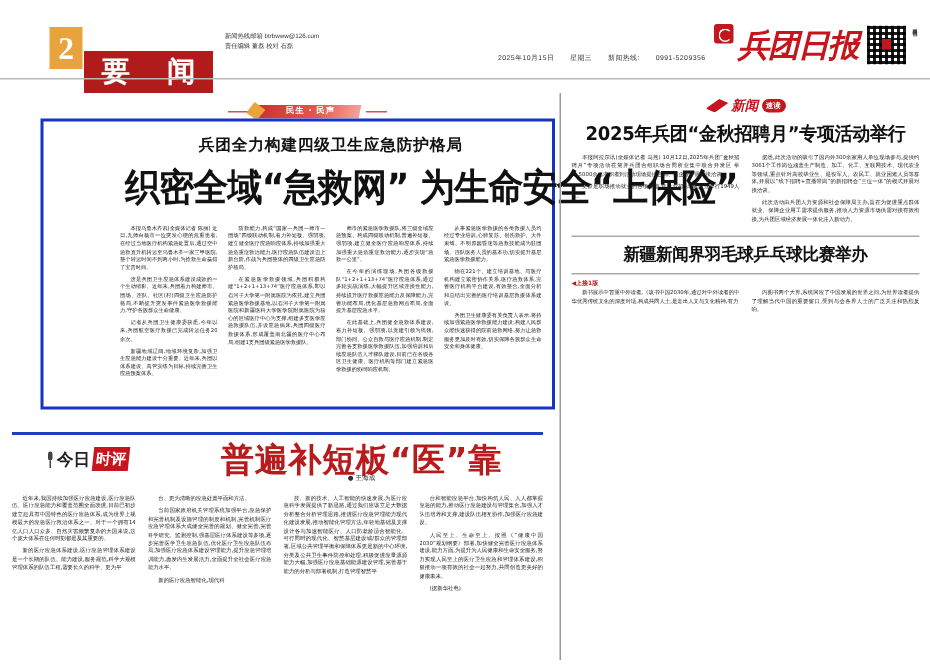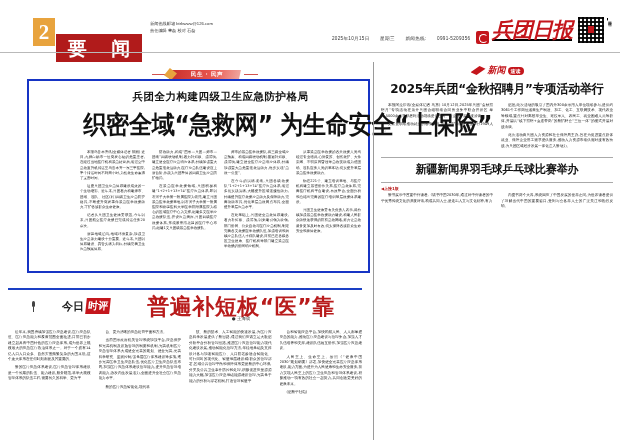--- a/index.html
+++ b/index.html
@@ -33,21 +33,21 @@
     position:absolute;left:150px;top:2px;
     font-size:4.2px;line-height:7px;color:#333;
     font-family:"Liberation Sans",sans-serif;
   }
   .mast-date{
     position:absolute;left:332px;top:18px;
     font-size:4.6px;color:#333;letter-spacing:.3px;
     font-family:"Liberation Sans",sans-serif;
   }
   .mast-date span{margin-right:9px;}
-  .logo-wrap{position:absolute;right:8px;top:-2px;display:flex;align-items:flex-end;gap:2px;text-decoration:underline;}
+  .logo-wrap{position:absolute;right:8px;top:-2px;display:flex;align-items:flex-start;gap:2px;}
   .logo-flag{
     width:13px;height:13px;background:#c4161c;border-radius:2px;
     position:relative;margin-right:1px;
   }
   .logo-flag:after{
     content:"";position:absolute;left:3px;top:3px;width:7px;height:7px;
     border:1.6px solid #fff;border-radius:50%;border-right-color:transparent;
   }
   .logo-text{
     font-size:21px;font-weight:bold;color:#c4161c;
@@ -142,21 +142,20 @@
   .mic:before{
     content:"";position:absolute;left:1px;top:0;width:3px;height:6px;
     background:#444;border-radius:2px;
   }
   .mic:after{
     content:"";position:absolute;left:2px;top:6px;width:1px;height:5px;background:#444;
   }
   .today-cn{
     font-size:11px;font-weight:bold;color:#222;
     font-family:"DejaVu Sans","Liberation Sans",sans-serif;
-    margin-left:24px;
   }
   .today-red{
     background:#c4161c;color:#fff;font-size:10px;font-weight:bold;
     padding:1px 2px;font-family:"DejaVu Sans","Liberation Sans",sans-serif;
     letter-spacing:0px;transform:skewX(-6deg);
   }
   .comment-head{
     position:absolute;left:120px;top:292px;width:242px;
     text-align:center;font-size:22px;font-weight:bold;color:#b81b1b;
     font-family:"DejaVu Sans","Liberation Sans",sans-serif;letter-spacing:.5px;

